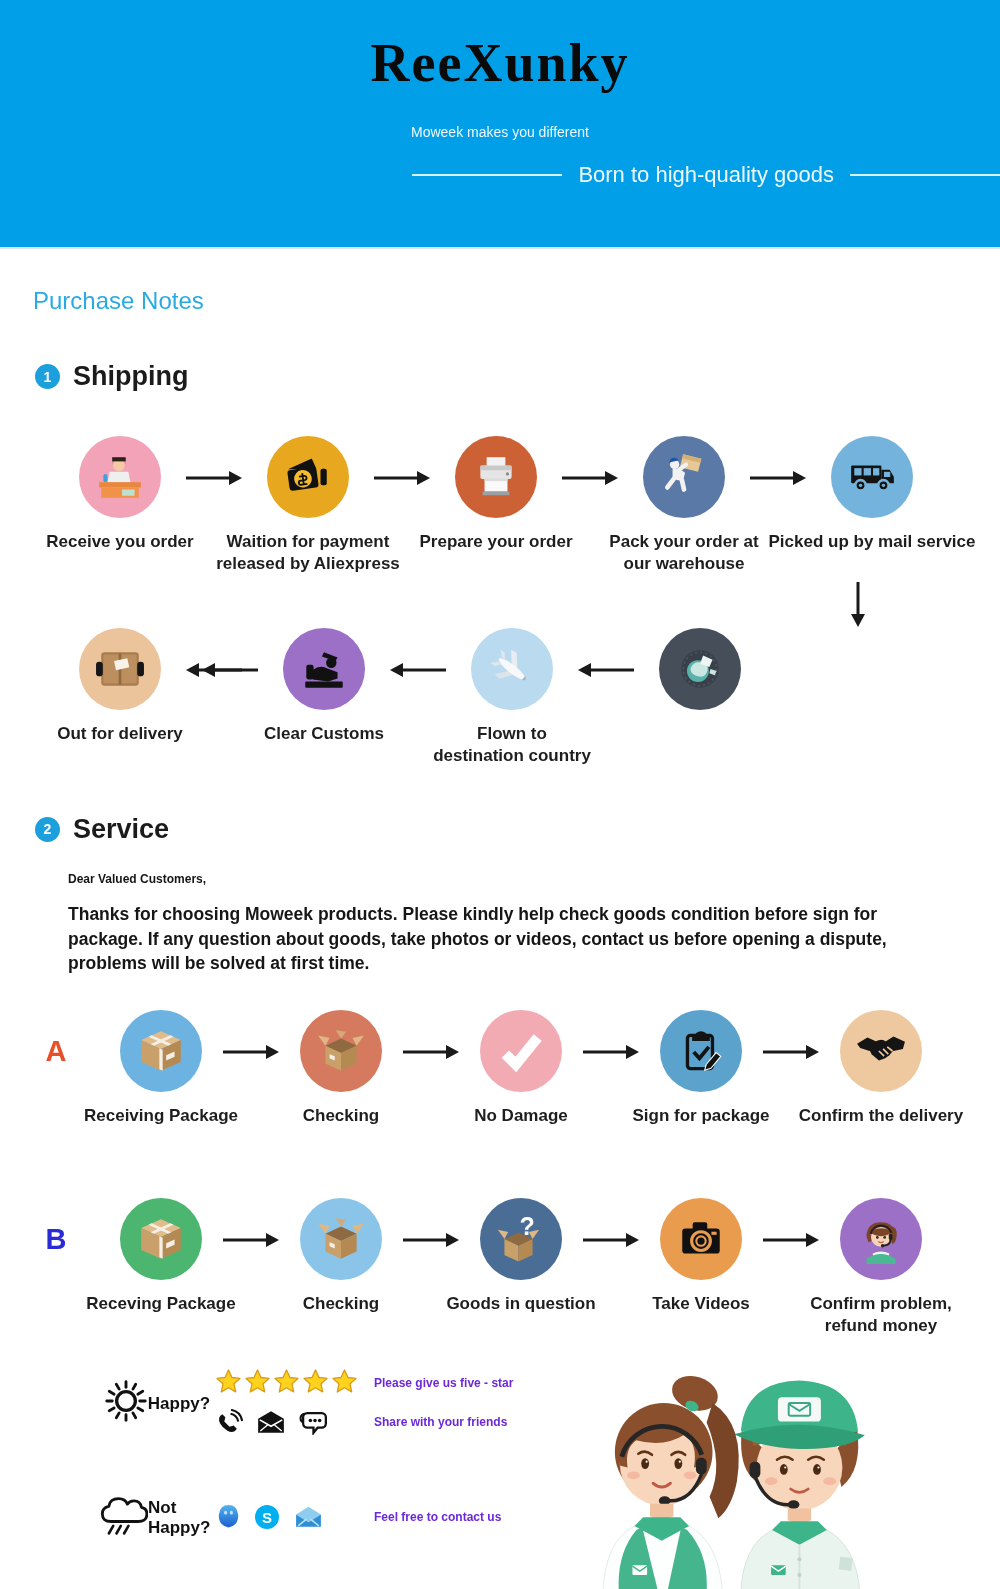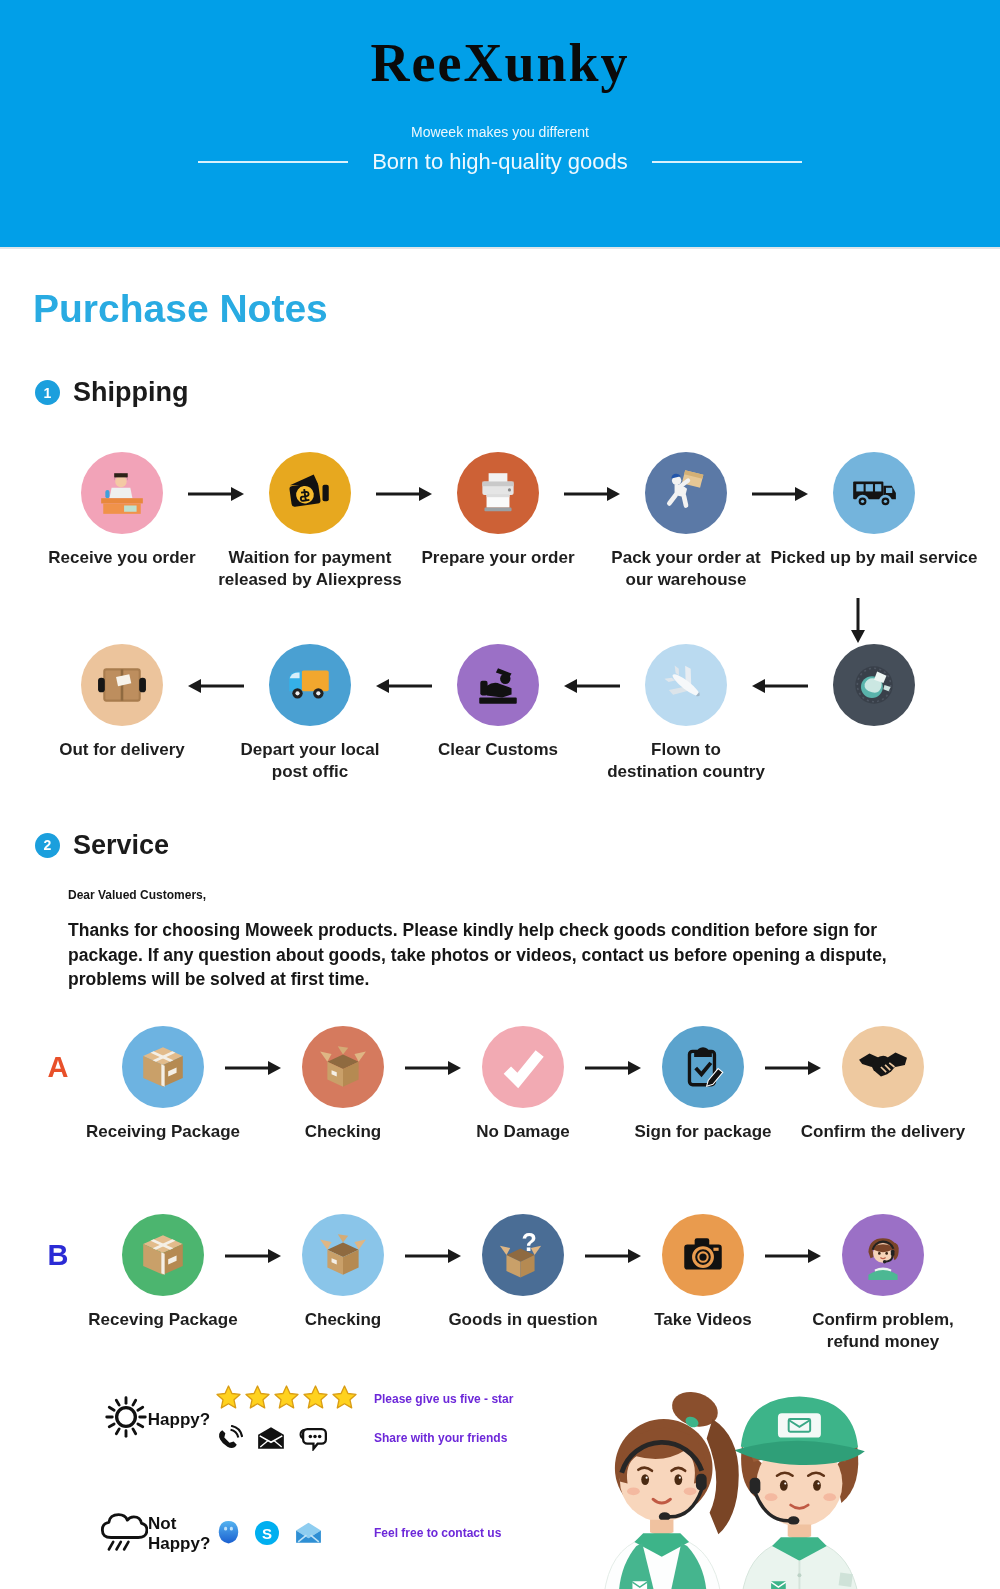--- a/index.html
+++ b/index.html
@@ -5,31 +5,31 @@
   html,body{margin:0;padding:0;overflow:hidden;}
   body{
     width:1000px;height:1589px;background:#ffffff;position:relative;
     font-family:"Liberation Sans","DejaVu Sans",sans-serif;color:#1e1e1e;
   }
   
   .hdr{height:247px;background:#019fe8;text-align:center;border-bottom:2px solid #dfe6ea;}
   .logo{padding-top:32px;font-family:"Liberation Serif","DejaVu Serif",serif;font-weight:700;
         font-size:54px;color:#0a0a0a;letter-spacing:2px;}
   .tagline{margin-top:30px;font-size:14px;color:#eef8fe;}
-  .slogan-row{margin-top:9px;display:flex;align-items:center;justify-content:center;gap:24px;
+  .slogan-row{margin-top:22px;display:flex;align-items:center;justify-content:flex-end;gap:16px;
         font-size:22px;font-weight:400;color:#eef8fe;}
   .slogan-line{width:150px;height:2px;background:rgba(255,255,255,.85);}
   
-  .page-title{margin:38px 0 0 33px;font-size:39px;font-weight:700;color:#29abe2;}
+  .page-title{margin:38px 0 0 33px;font-size:24px;font-weight:400;color:#29abe2;}
   .sec-head{margin:46px 0 0 35px;display:flex;align-items:center;gap:13px;
         font-size:27px;font-weight:600;color:#1b1b1b;}
   .badge{width:25px;height:25px;border-radius:50%;background:#1b9fdd;color:#fff;
         font-size:14px;font-weight:700;display:flex;align-items:center;justify-content:center;flex:none;}
   
-  .flow-row{display:flex;align-items:flex-start;padding-left:36px;margin-top:44px;}
+  .flow-row{display:flex;align-items:flex-start;padding-left:14px;margin-top:44px;margin-left:20px;}
   .flow-step{width:172px;flex:none;display:flex;flex-direction:column;align-items:center;}
   .flow-row.ab .flow-step{width:166px;}
   .flow-circle{width:82px;height:82px;border-radius:50%;display:flex;align-items:center;justify-content:center;flex:none;}
   .flow-circle svg{width:50px;height:50px;}
   .step-label{margin-top:13px;font-size:17px;font-weight:600;color:#1e1e1e;text-align:center;
         white-space:pre-line;line-height:1.32;width:max-content;max-width:232px;}
   .flow-arrow{flex:none;width:16px;margin-top:33px;display:flex;justify-content:center;}
   .flow-row.ab .flow-arrow{width:14px;}
   .flow-arrow svg{margin:0 -22px;flex:none;}
   .flow-letter{flex:none;width:44px;margin-top:25px;font-size:29px;font-weight:700;text-align:center;}
@@ -200,35 +200,20 @@
               <rect x="40.5" y="17" width="6.5" height="14" rx="3" fill="#161616"></rect>
             </svg>
           </span>
           <div class="step-label">Out for delivery</div>
         </div>
         <div class="flow-arrow">
           <svg width="58" height="18" viewBox="0 0 58 18">
             <line x1="57" y1="9" x2="13" y2="9" stroke="#1a1a1a" stroke-width="3"></line>
             <polygon points="14,2 1,9 14,16" fill="#1a1a1a"></polygon>
           </svg>
-        </div>
-        <div class="flow-step">
-          <span class="flow-circle" style="background: rgb(74, 160, 210); color: rgb(74, 160, 210);">
-            <svg viewBox="0 0 48 48">
-              <rect x="16" y="10" width="26" height="20" rx="2" fill="#f2a72e"></rect>
-              <path d="M4 18 q1 -7 9 -7 h3 v19 h-12z" fill="#35b0e8"></path>
-              <path d="M5.5 15.5 q2 -3.5 7 -3.5 h1.5 v5.5 h-9.5z" fill="#d8eefa"></path>
-              <circle cx="12" cy="32" r="5" fill="#222"></circle>
-              <circle cx="12" cy="32" r="2" fill="#eee"></circle>
-              <circle cx="32" cy="32" r="5" fill="#222"></circle>
-              <circle cx="32" cy="32" r="2" fill="#eee"></circle>
-            </svg>
-          </span>
-          <div class="step-label">Depart your local
-post offic</div>
         </div>
         <div class="flow-arrow">
           <svg width="58" height="18" viewBox="0 0 58 18">
             <line x1="57" y1="9" x2="13" y2="9" stroke="#1a1a1a" stroke-width="3"></line>
             <polygon points="14,2 1,9 14,16" fill="#1a1a1a"></polygon>
           </svg>
         </div>
         <div class="flow-step">
           <span class="flow-circle" style="background: rgb(155, 112, 198); color: rgb(155, 112, 198);">
             <svg viewBox="0 0 48 48">

